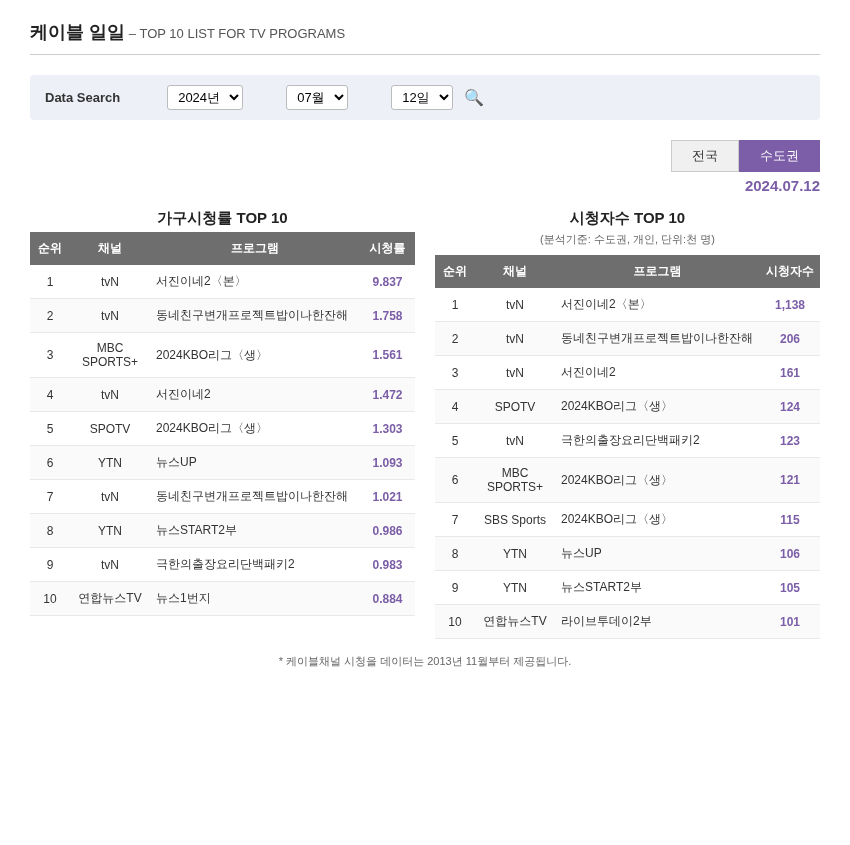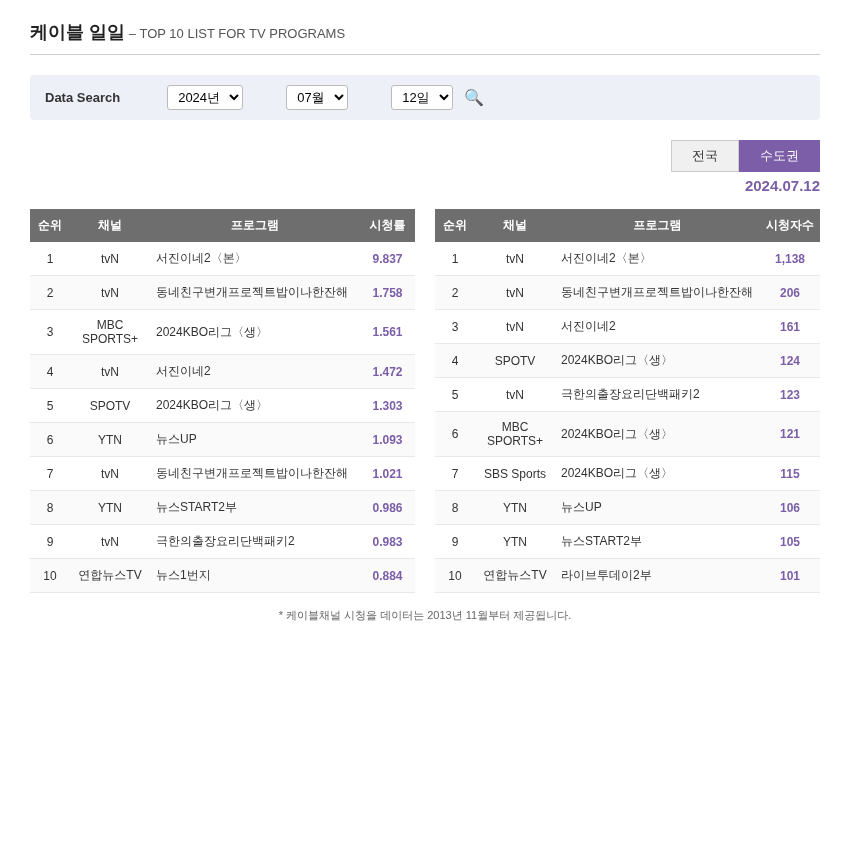--- a/index.html
+++ b/index.html
@@ -183,20 +183,21 @@
 <div class="region-buttons">
   <button class="region-btn">전국</button>
   <button class="region-btn active">수도권</button>
 </div>
 
 <div class="date-display">2024.07.12</div>
 
 <div class="tables-container">
 
   <div class="table-section">
+    <div class="table-title">가구시청률 TOP 10</div>
     <table>
       <thead>
         <tr>
           <th style="width:40px">순위</th>
           <th style="width:80px">채널</th>
           <th class="prog-col">프로그램</th>
           <th style="width:55px">시청률</th>
         </tr>
       </thead>
       <tbody id="household-tbody">
@@ -258,20 +259,22 @@
       <td>10</td>
       <td>연합뉴스TV</td>
       <td class="prog-col">뉴스1번지</td>
       <td class="rating-val">0.884</td>
     </tr>
         </tbody>
     </table>
   </div>
 
   <div class="table-section">
+    <div class="table-title">시청자수 TOP 10</div>
+    <div class="table-subtitle">(분석기준: 수도권, 개인, 단위:천 명)</div>
     <table>
       <thead>
         <tr>
           <th style="width:40px">순위</th>
           <th style="width:80px">채널</th>
           <th class="prog-col">프로그램</th>
           <th style="width:60px">시청자수</th>
         </tr>
       </thead>
       <tbody id="viewers-tbody">

